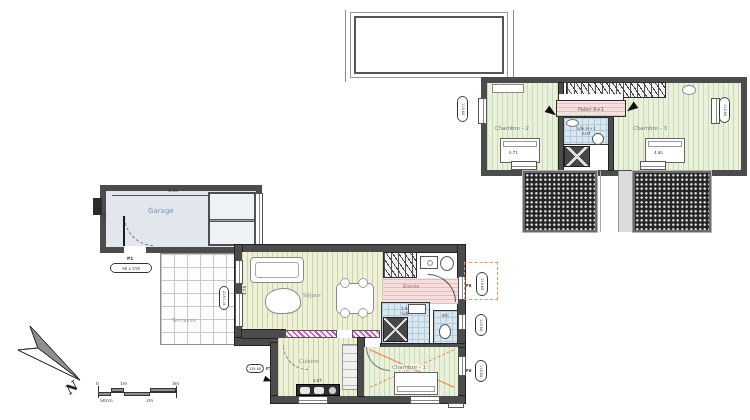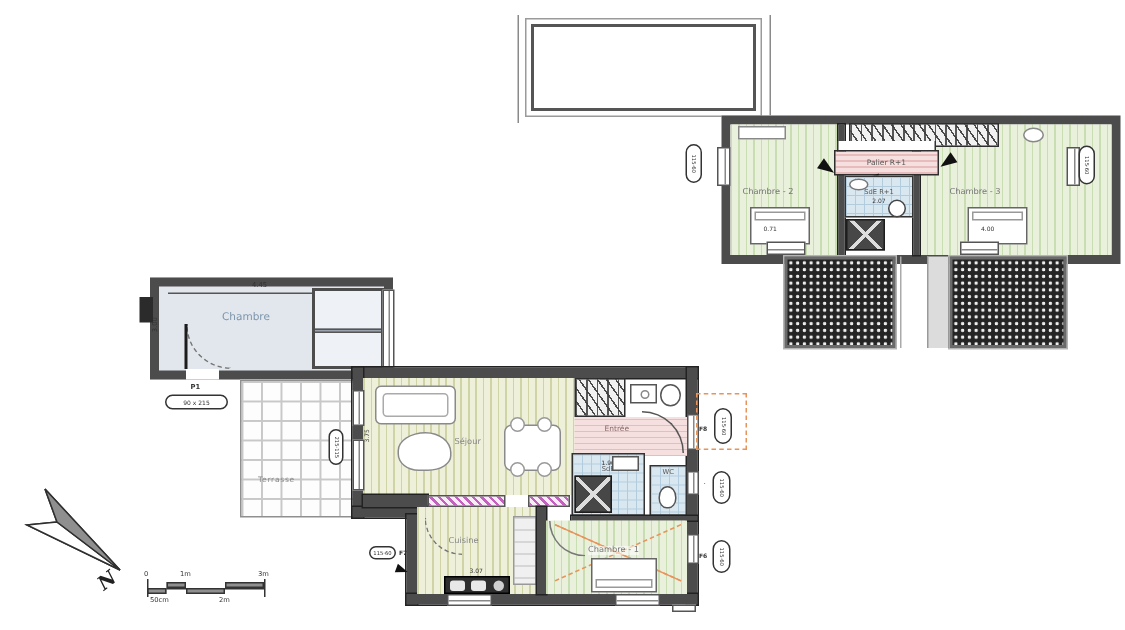--- a/index.html
+++ b/index.html
@@ -104,21 +104,21 @@
     <div class="abs roof-hatch" style="left:73px;top:101px;width:74px;height:61px;"></div>
     <div class="abs roof-hatch" style="left:183px;top:101px;width:78px;height:61px;"></div>
     <div class="abs" style="left:168px;top:101px;width:15px;height:61px;background:#dcdcdc;border-left:1px solid #999;border-right:1px solid #999;"></div>
     <div class="abs" style="left:150px;top:101px;width:1px;height:61px;background:#aaa;"></div>
   </div>
 
   <div class="abs bldg" style="left:100px;top:185px;width:162px;height:68px;background:#e2e7ed;"></div>
   <div class="abs dim" style="left:168px;top:188px;">4.45</div>
   <div class="abs" style="left:112px;top:195px;width:140px;height:1px;background:#555;"></div>
   <div class="abs dim" style="left:99px;top:214px;transform:rotate(-90deg);">3.00</div>
-  <div class="abs lbl" style="left:148px;top:207px;color:#7d95ac;font-size:7px;">Chambre</div>
+  <div class="abs lbl" style="left:148px;top:207px;color:#7d95ac;font-size:7px;">Garage</div>
 
   <div class="abs" style="left:208px;top:192px;width:48px;height:54px;background:#eef1f5;border:2px solid #4c4c4c;">
     <div class="abs" style="left:0;right:0;top:25px;height:3px;background:#9aa3ad;border-top:1px solid #555;border-bottom:1px solid #555;"></div>
   </div>
   <div class="winv" style="left:255px;top:193px;width:8px;height:52px;"></div>
 
   <div class="abs" style="left:124px;top:246px;width:22px;height:7px;background:#fff;"></div>
   <div class="abs arc" style="left:124px;top:216px;width:30px;height:30px;border:none;border-left:1.2px dashed #777;border-bottom:1.2px dashed #777;border-bottom-left-radius:100%;"></div>
   <div class="abs" style="left:123px;top:216px;width:2px;height:30px;background:#1c1c1c;"></div>
   <div class="abs" style="left:93px;top:198px;width:9px;height:17px;background:#2b2b2b;"></div>

